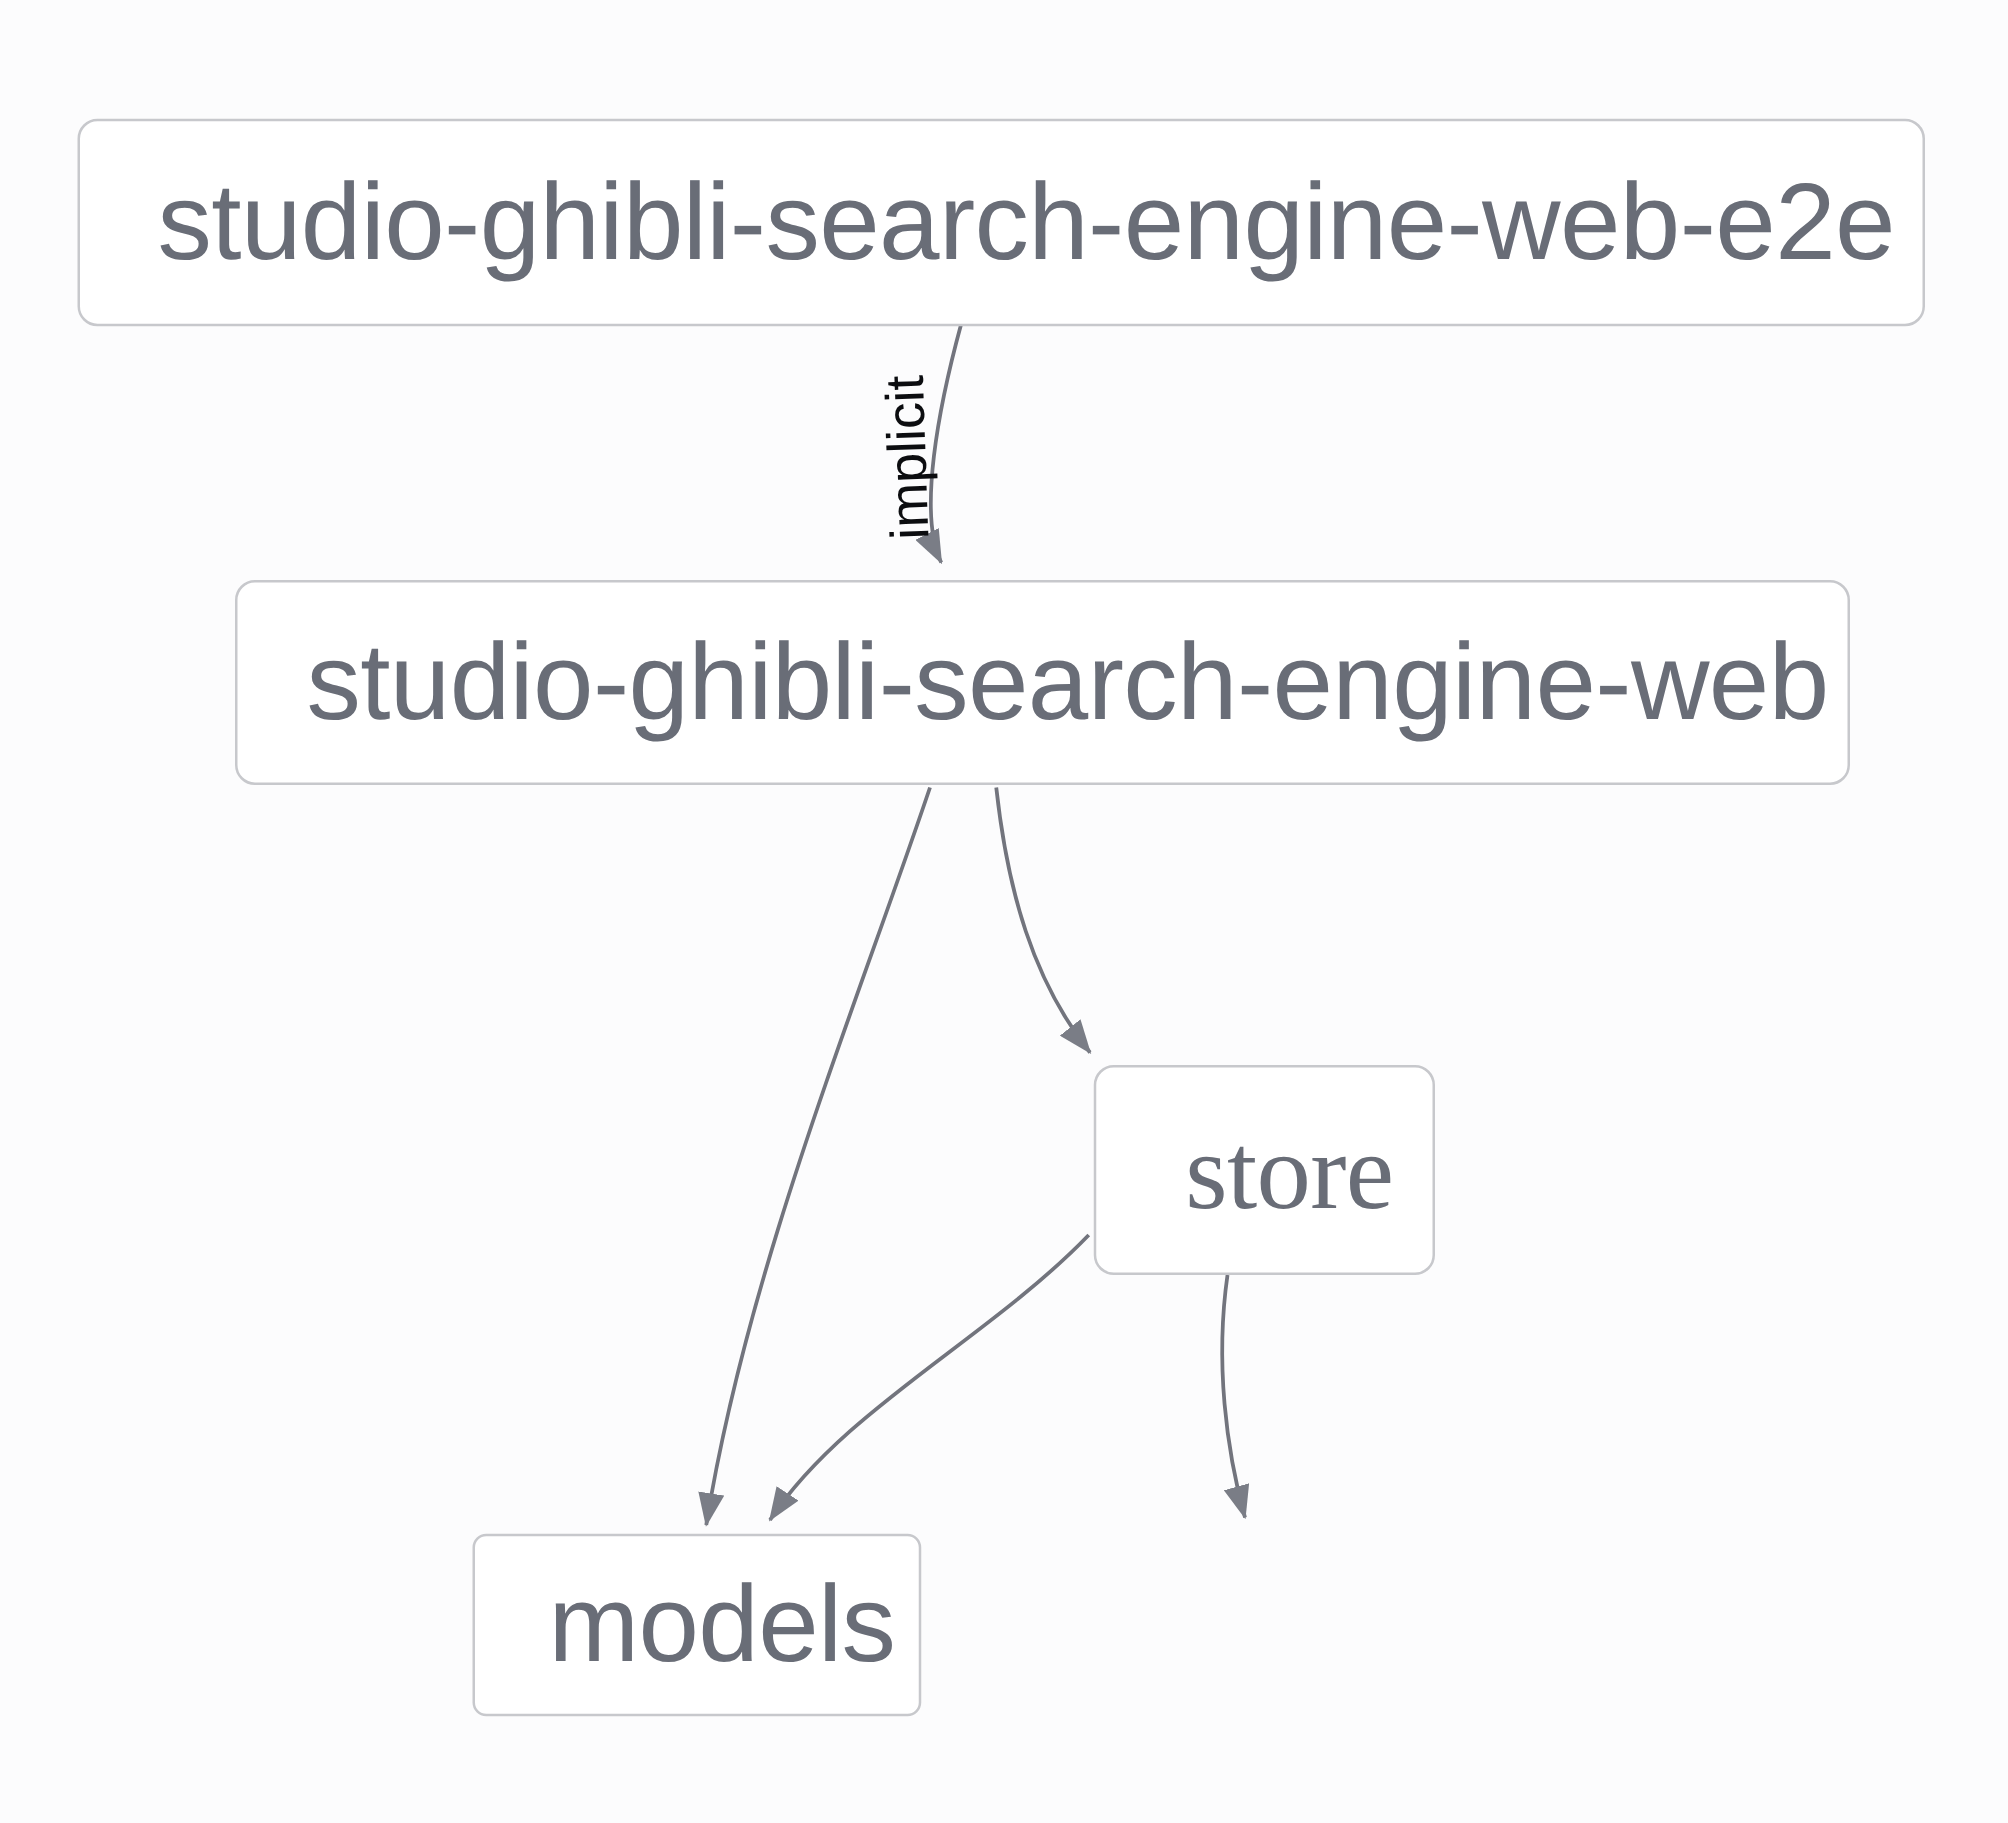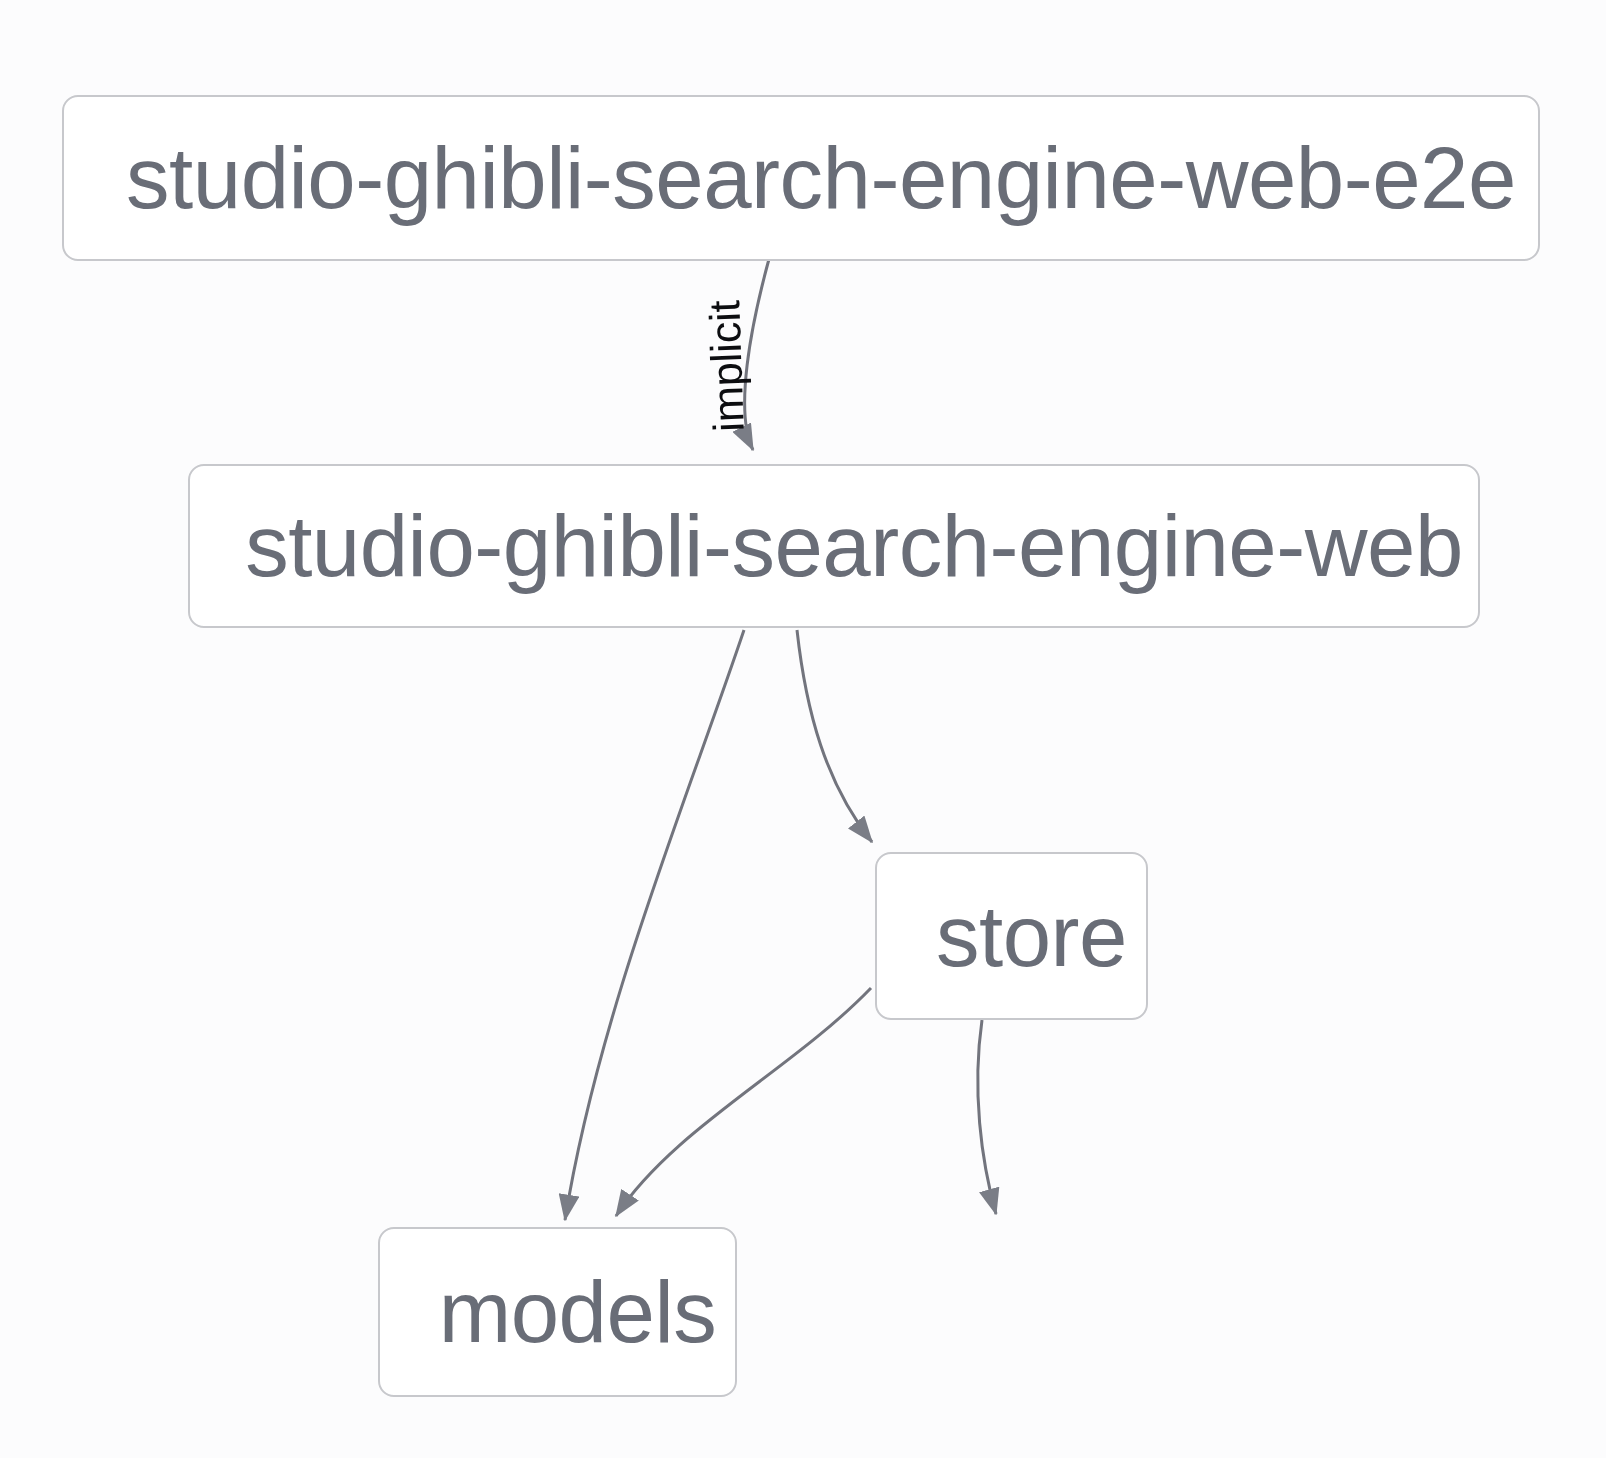--- a/index.html
+++ b/index.html
@@ -32,22 +32,22 @@
     justify-content: center;
     box-sizing: border-box;
     color: #696d77;
     font-size: 87px;
     letter-spacing: -0.5px;
     white-space: nowrap;
     padding-left: 40px;
   }
   #node-e2e      { left: 62px;  top: 95px;   width: 1478px; height: 166px; }
   #node-web      { left: 152px; top: 464px;  width: 1292px; height: 164px; margin-left: 36px; }
-  #node-store    { left: 875px; top: 852px;  width: 273px;  height: 168px; }
-  #node-models   { left: 378px; top: 1227px; width: 359px;  height: 170px; }
+  #node-store    { left: 875px; top: 852px;  width: 273px;  height: 168px; font-family: Liberation Serif, serif; }
+  #node-models   { left: 378px; top: 1227px; width: 359px;  height: 146px; border-radius: 11px; }
   #node-services { left: 880px; top: 1229px; width: 393px;  height: 168px; }
   .edge-label {
     position: absolute;
     left: 727px; top: 366px;
     transform: translate(-50%, -50%) rotate(-92deg);
     font-size: 43px;
     color: #0c0d10;
     white-space: nowrap;
   }
 </style>

